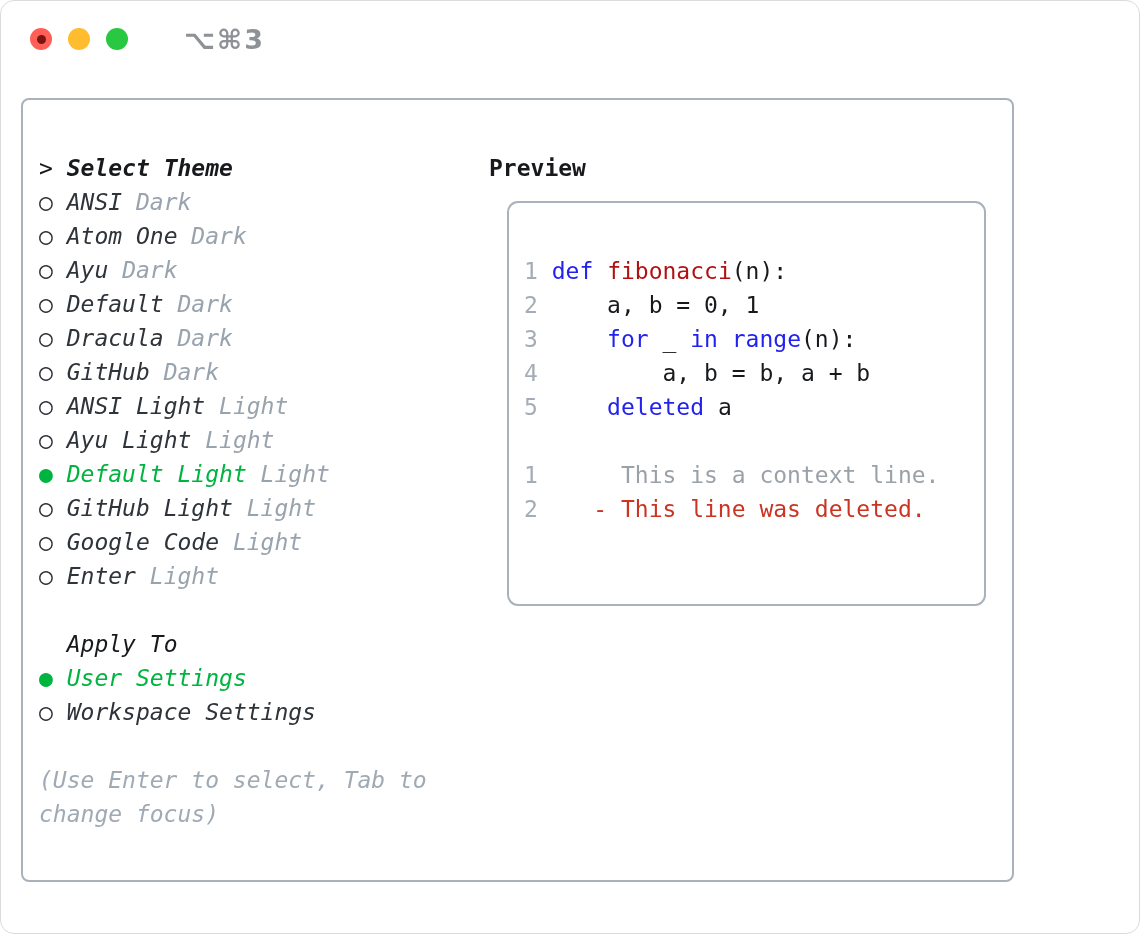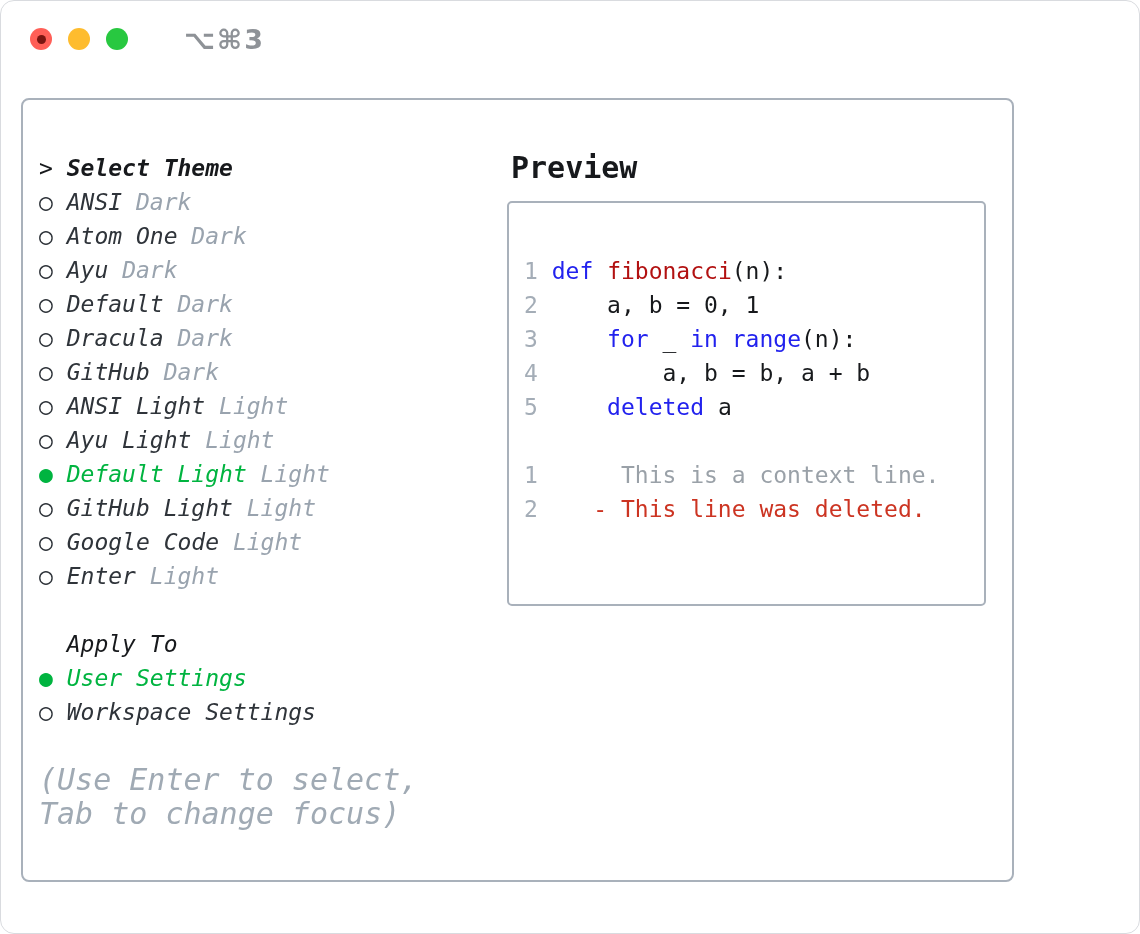--- a/index.html
+++ b/index.html
@@ -35,26 +35,26 @@
   .prompt { color:var(--text_black,#17191c); }
   .picker-title, .preview-title { font-weight:bold; color:var(--text_black,#17191c); }
   .theme-item .name { color:var(--item_text,#2f343a); }
   .theme-item .bullet { color:var(--item_text,#2f343a); }
   .theme-item .variant { color:var(--muted,#99a3ae); }
   .theme-item.selected .name, .theme-item.selected .bullet { color:var(--sel_green,#00b440); }
   .subheader { color:var(--text_black,#17191c); }
   .apply-item .bullet, .apply-item .name { color:var(--item_text,#2f343a); }
   .apply-item.selected .bullet, .apply-item.selected .name { color:var(--sel_green,#00b440); }
   .hint { margin-top:34px; width:415px; white-space:normal;
-    color:var(--hint,#a0aab4); font-size:30px; line-height:34px; }
+    color:var(--hint,#a0aab4); font-size:23px; line-height:34px; }
 
   
-  .preview-title { position:absolute; left:488px; top:51px; font-size:30px; line-height:34px; }
+  .preview-title { position:absolute; left:466px; top:51px; font-size:23px; line-height:34px; }
   .preview-box { position:absolute; left:484px; top:101px; width:479px; height:405px;
-    border:2px solid var(--border_gray,#a9b1bb); border-radius:5px; background:#fff;
+    border:2px solid var(--border_gray,#a9b1bb); border-radius:11px; background:#fff;
     padding:51px 0 0 15px; }
   .cline { white-space:pre; height:34px; font-size:23px; line-height:34px; }
   .lnum { color:var(--lnum,#a4adb7); }
   .tok.pl { color:var(--text_black,#17191c); }
   .tok.kw { color:var(--kw_blue,#2222ee); }
   .tok.fn { color:var(--fn_red,#b21111); }
   .tok.ctx { color:var(--ctx_gray,#9aa1a8); }
   .tok.del { color:var(--del_red,#cc3422); }
   .tok.add { color:var(--add_green,#00c51d); }
 </style>

